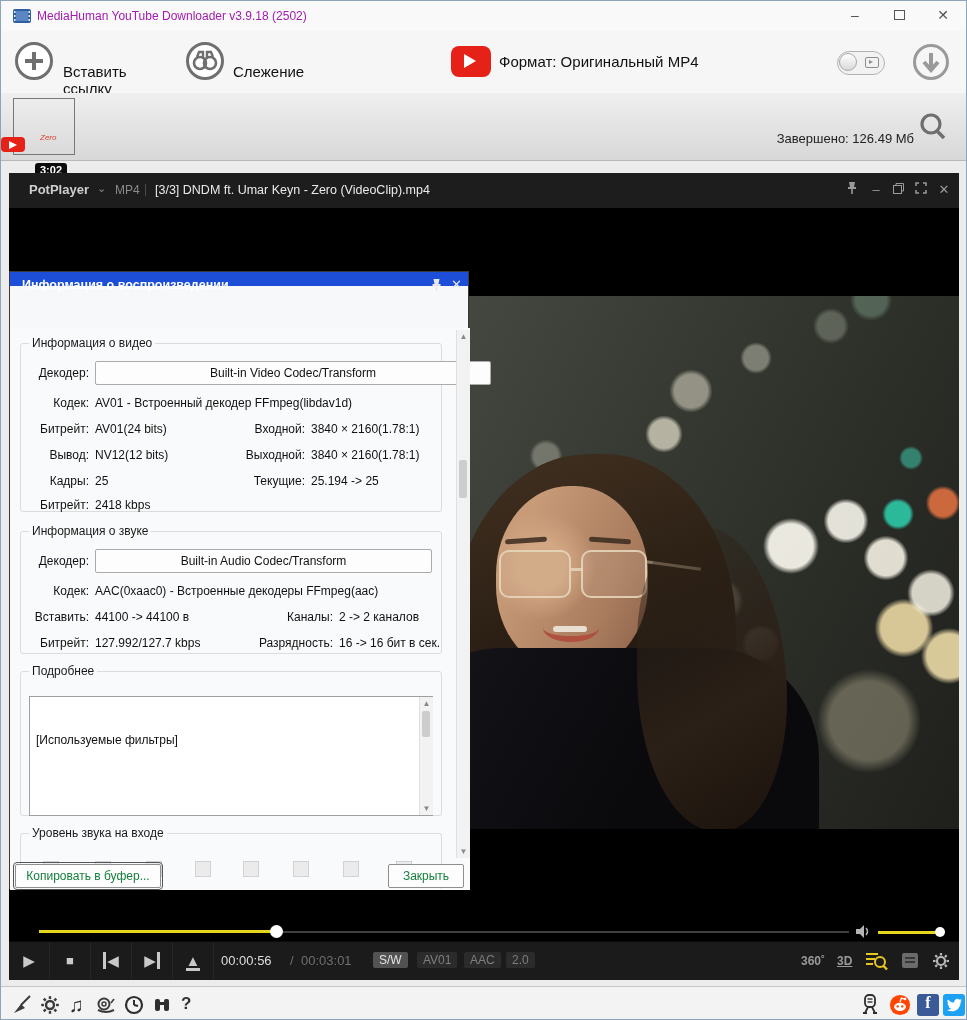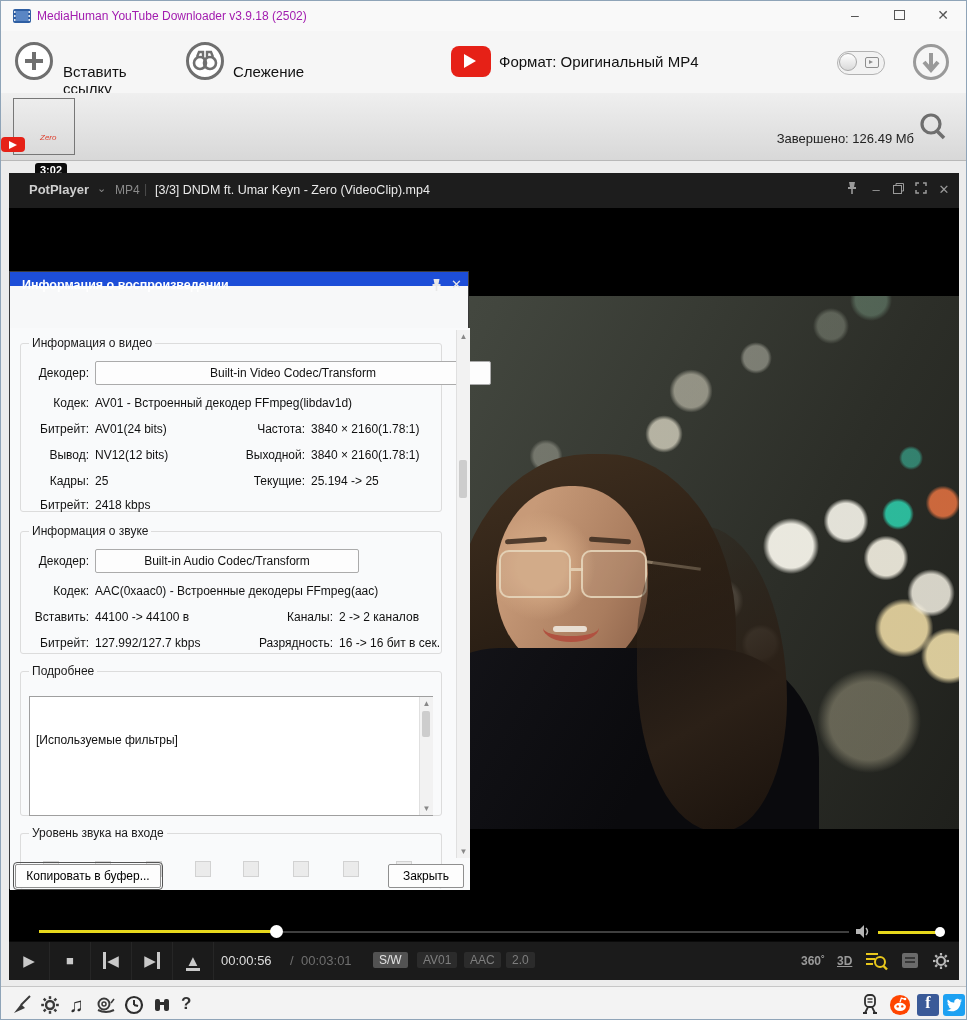--- a/index.html
+++ b/index.html
@@ -116,21 +116,21 @@
   .val{position:absolute;}
   .dec-btn{position:absolute;height:24px;background:#fdfdfd;border:1px solid #ababab;border-radius:2px;
      font-size:12px;color:#111;text-align:center;line-height:22px;box-sizing:border-box;}
   .listbox{position:absolute;left:8px;top:18px;width:404px;height:120px;border:1px solid #9f9f9f;background:#fff;
      overflow:hidden;white-space:pre;line-height:16.5px;padding:2px 0 0 6px;box-sizing:border-box;}
   .sb{position:absolute;background:#f2f2f2;border-left:1px solid #e0e0e0;}
   .sb-arrow{position:absolute;left:0;width:100%;text-align:center;color:#888;font-size:8px;}
   .sb-thumb{position:absolute;left:2px;width:8px;background:#cdcdcd;border-radius:2px;}
   .meter{position:absolute;top:21px;width:16px;height:16px;background:#ebebeb;border:1px solid #d2d2d2;box-sizing:border-box;}
   .dlg-btn{position:absolute;height:24px;background:#fdfdfd;border:1px solid #8f8f8f;border-radius:2px;
-     font-size:12px;color:#000000;text-align:center;line-height:22px;box-sizing:border-box;}
+     font-size:12px;color:#15803d;text-align:center;line-height:22px;box-sizing:border-box;}
   
   .statusbar{left:0;top:985px;width:100%;height:34px;background:#f3f3f3;border-top:1px solid #c6c6c6;}
   .sico{top:7px;width:22px;height:22px;}
   .help{font-size:17px;font-weight:bold;color:#333;}
 </style>
 </head>
 <body>
 
 <div id="app">
 
@@ -324,38 +324,38 @@
     <div class="abs dlg-body">
 
       <fieldset class="grp" style="left:10px;top:8px;width:420px;height:174px">
         <legend>Информация о видео</legend>
         <span class="lbl" style="left:0;top:16px;width:68px">Декодер:</span>
         <span class="dec-btn" style="left:74px;top:11px;width:396px">Built-in Video Codec/Transform</span>
         <span class="lbl" style="left:0;top:46px;width:68px">Кодек:</span>
         <span class="val" style="left:74px;top:46px">AV01 - Встроенный декодер FFmpeg(libdav1d)</span>
         <span class="lbl" style="left:0;top:72px;width:68px">Битрейт:</span>
         <span class="val" style="left:74px;top:72px">AV01(24 bits)</span>
-        <span class="lbl" style="left:180px;top:72px;width:104px">Частота:</span>
+        <span class="lbl" style="left:180px;top:72px;width:104px">Входной:</span>
         <span class="val" style="left:290px;top:72px">3840 × 2160(1.78:1)</span>
         <span class="lbl" style="left:0;top:98px;width:68px">Вывод:</span>
         <span class="val" style="left:74px;top:98px">NV12(12 bits)</span>
         <span class="lbl" style="left:180px;top:98px;width:104px">Выходной:</span>
         <span class="val" style="left:290px;top:98px">3840 × 2160(1.78:1)</span>
         <span class="lbl" style="left:0;top:124px;width:68px">Кадры:</span>
         <span class="val" style="left:74px;top:124px">25</span>
         <span class="lbl" style="left:180px;top:124px;width:104px">Текущие:</span>
         <span class="val" style="left:290px;top:124px">25.194 -&gt; 25</span>
         <span class="lbl" style="left:0;top:148px;width:68px">Битрейт:</span>
         <span class="val" style="left:74px;top:148px">2418 kbps</span>
       </fieldset>
 
       <fieldset class="grp" style="left:10px;top:196px;width:420px;height:128px">
         <legend>Информация о звуке</legend>
         <span class="lbl" style="left:0;top:16px;width:68px">Декодер:</span>
-        <span class="dec-btn" style="left:74px;top:11px;width:264px">Built-in Audio Codec/Transform</span>
+        <span class="dec-btn" style="left:74px;top:11px;width:337px">Built-in Audio Codec/Transform</span>
         <span class="lbl" style="left:0;top:46px;width:68px">Кодек:</span>
         <span class="val" style="left:74px;top:46px">AAC(0xaac0) - Встроенные декодеры FFmpeg(aac)</span>
         <span class="lbl" style="left:0;top:72px;width:68px">Вставить:</span>
         <span class="val" style="left:74px;top:72px">44100 -&gt; 44100 в</span>
         <span class="lbl" style="left:200px;top:72px;width:112px">Каналы:</span>
         <span class="val" style="left:318px;top:72px">2 -&gt; 2 каналов</span>
         <span class="lbl" style="left:0;top:98px;width:68px">Битрейт:</span>
         <span class="val" style="left:74px;top:98px">127.992/127.7 kbps</span>
         <span class="lbl" style="left:200px;top:98px;width:112px">Разрядность:</span>
         <span class="val" style="left:318px;top:98px">16 -&gt; 16 бит в сек.</span>

